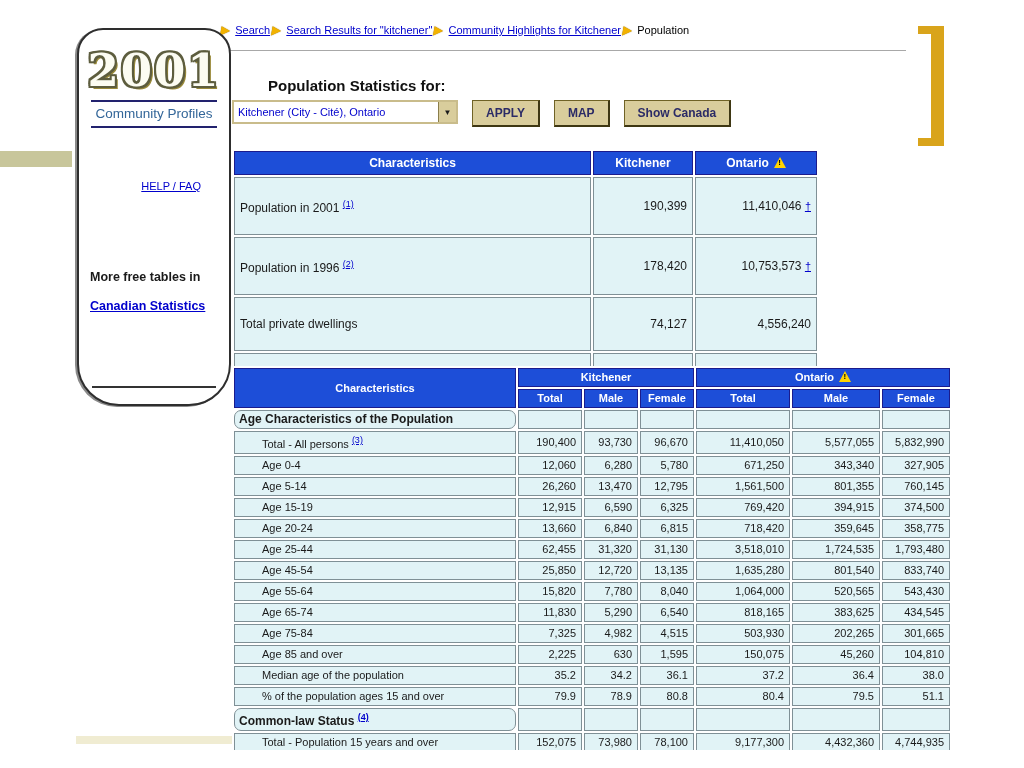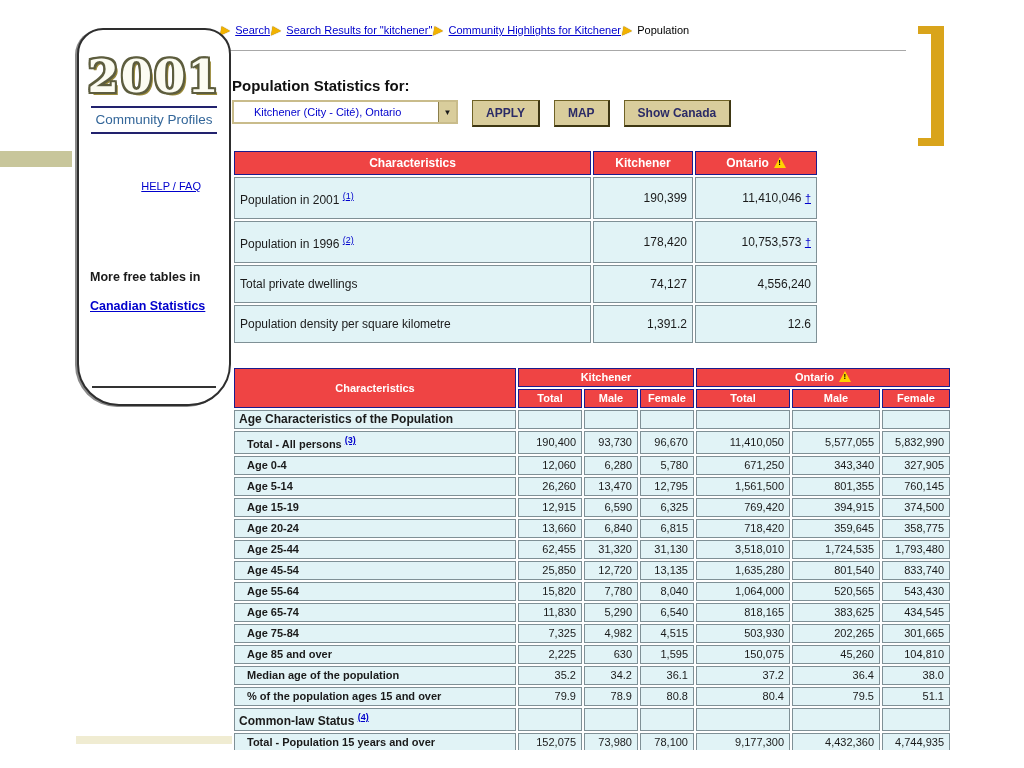--- a/index.html
+++ b/index.html
@@ -19,68 +19,68 @@
 
   
   .breadcrumb { position:absolute; left:219px; top:23px; font-size:11px; white-space:nowrap; display:flex; align-items:center; }
   .crumb-arrow { color:#F2B200; font-size:12px; margin:0 5px 0 2px; text-shadow:0 0 1px #806000; transform:skewX(-10deg); display:inline-block; }
   .crumb-link { color:#0000CC; text-decoration:underline; cursor:pointer; }
   .crumb-current { color:#000; }
 
   
   .sidebar { position:absolute; left:77px; top:28px; width:150px; height:374px; background:#fff;
              border:2px solid #2e2e2e; border-radius:26px 26px 42px 42px; box-shadow:-2px 1px 0 #8a8a8a; }
-  .logo { text-align:center; padding-top:20px; }
+  .logo { text-align:center; padding-top:14px; }
   .logo-year { font-family:"DejaVu Serif", serif; font-size:45px; font-weight:bold; letter-spacing:2px;
                color:#fcfcf2;
                text-shadow:-2px -2px 0 #5d5d3e, 2px -2px 0 #5d5d3e, -2px 2px 0 #5d5d3e, 2px 2px 0 #5d5d3e,
                            -2px 0 0 #5d5d3e, 2px 0 0 #5d5d3e, 0 -2px 0 #5d5d3e, 0 2px 0 #5d5d3e, 3px 3px 0 #9a8a3a; }
   .logo-rule { border-top:2px solid #22226e; margin:3px 12px; }
   .logo-title { color:#336699; font-size:13.5px; padding:1px 0 2px 0; text-align:center; }
   .help-link { position:absolute; top:126px; right:28px; font-size:11px; color:#0000CC; text-decoration:underline; cursor:pointer;margin-top:24px; }
   .promo { position:absolute; top:238px; left:11px; font-size:12.5px; font-weight:bold; line-height:19px; }
   .promo a { display:block; text-decoration:underline; cursor:pointer;margin-top:10px; }
   .sidebar-rule { position:absolute; bottom:16px; left:13px; right:13px; border-top:2px solid #333; }
 
   
-  .ps-heading { position:absolute; left:232px; top:77px; font-size:15px; font-weight:bold; color:#111; }
+  .ps-heading { position:absolute; left:232px; top:77px; font-size:15px; font-weight:bold; color:#111;padding-left:36px; }
   .form-row { position:absolute; left:232px; top:100px; display:flex; align-items:stretch; }
   .dropdown { width:222px; height:20px; border:2px solid #C9BC8B; background:#fff; display:flex; cursor:pointer; }
-  .dropdown-text { flex:1; font-size:11px; color:#0000CC; line-height:20px; padding-left:20px; overflow:hidden; white-space:nowrap;border-radius:7px; }
+  .dropdown-text { flex:1; font-size:11px; color:#0000CC; line-height:20px; padding-left:4px; overflow:hidden; white-space:nowrap;border-radius:7px; }
   .dropdown-arrow { width:17px; background:#D9CD9C; border-left:1px solid #8a7d4a; font-size:8px; color:#1a1a1a;
                     display:flex; align-items:center; justify-content:center; }
   .btn { height:24px; margin-left:14px; padding:0 13px; background:#D9CD9C; color:#2b2b66; font-weight:bold;
          font-size:12px; font-family:"Liberation Sans", sans-serif; border:1px solid #6F6226;
          border-right:2px solid #3E3713; border-bottom:2px solid #3E3713; cursor:pointer; }
 
   
   table { border-collapse:separate; border-spacing:2px; background:#fff; }
-  th { background:#ef4444; color:#fff; font-weight:bold; border:1px solid #1B1B8C; text-align:center; }
+  th { background:#1d4ed8; color:#fff; font-weight:bold; border:1px solid #1B1B8C; text-align:center; }
   td { background:#E1F3F6; border:1px solid #7F9096; }
   .num { text-align:right; padding-right:5px !important; }
   sup.fn { font-size:9px; }
   sup.fn a, a.dagger { color:#0000CC; text-decoration:underline; cursor:pointer; }
   a.dagger { font-size:11px; }
 
   .warn { display:inline-block; width:0; height:0; border-left:6px solid transparent; border-right:6px solid transparent;
           border-bottom:11px solid #FFD400; position:relative; margin-left:5px; vertical-align:-1px; }
   .warn i { position:absolute; left:-1.5px; top:2px; font-style:normal; font-size:8px; font-weight:bold; color:#000; line-height:8px; }
 
   
   .t1 { position:absolute; left:232px; top:149px; font-size:12px; }
   .t1 th { line-height:16px; padding:3px 5px; font-size:12px; }
-  .t1 td { line-height:16px; padding:10px 5px; }
+  .t1 td { line-height:16px; padding:18px 5px; }
 
   
   .t2wrap { position:absolute; left:232px; top:366px; height:384px; overflow:hidden; }
   .t2 { font-size:11px; }
   .t2 th { line-height:13px; padding:2px 4px; font-size:11px; }
   .t2 td { line-height:13px; padding:2px 5px; }
-  .t2 td.lbl { padding-left:12px;font-weight:bold; }
-  .t2 td.section { font-weight:bold; font-size:12px; padding-left:4px; }
+  .t2 td.lbl { padding-left:27px; }
+  .t2 td.section { font-weight:bold; font-size:12px; padding-left:4px;border-radius:7px; }
 </style>
 </head>
 <body>
 
 <div class="left-bar"></div>
 <div class="bottom-bar"></div>
 <div class="bracket"></div>
 
 <div class="breadcrumb">
     <span class="crumb-arrow">▶</span>

